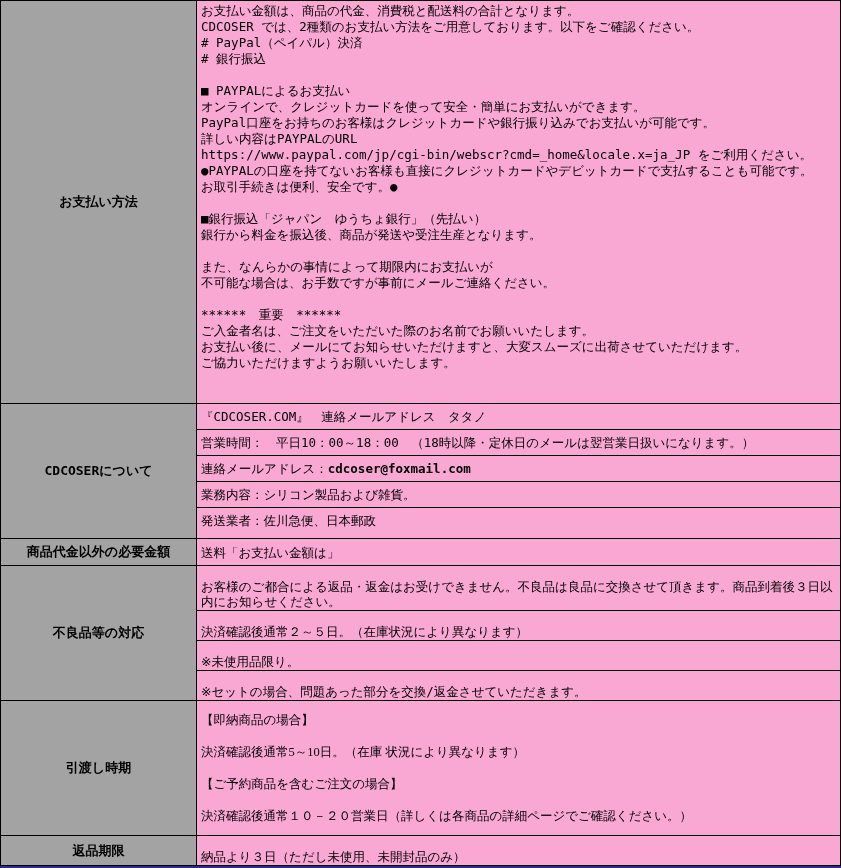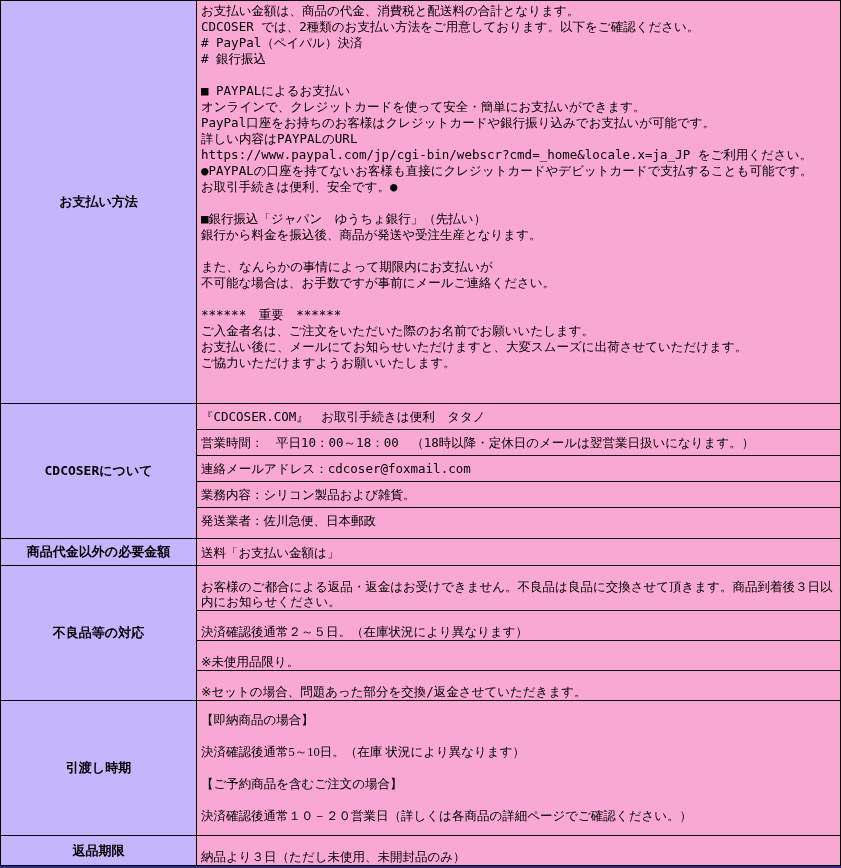--- a/index.html
+++ b/index.html
@@ -6,33 +6,33 @@
   body {
     width: 841px; height: 868px; overflow: hidden;
     background: #ffffff; color: #000000;
     font-family: "DejaVu Sans Mono", "DejaVu Sans", "Liberation Sans", sans-serif;
   }
   .page { width: 841px; height: 868px; display: flex; flex-direction: column; }
   table.info { width: 841px; border-collapse: collapse; table-layout: fixed; }
   col.c-label { width: 196px; }
   td { border: 1px solid #000; padding: 0; vertical-align: middle; overflow: hidden; }
   td.label {
-    background: #c4b5fd; font-weight: bold; text-align: center;
+    background: #a3a3a3; font-weight: bold; text-align: center;
     font-size: 13px; line-height: 16px; padding: 2px;
   }
   td.content { font-size: 12.5px; background: #f9a8d4; }
   td.content.top { vertical-align: top; }
   .pad { padding: 2px 4px; }
   .pre { white-space: pre-line; line-height: 16px; }
   .line { line-height: 15px; }
   .subrow { border-bottom: 1px solid #000; }
   .subrow:last-child { border-bottom: none; }
   .about-sub { height: 26px; padding: 5px 4px; line-height: 16px; box-sizing: border-box; }
   .tight { padding: 1px 4px; line-height: 15px; margin-top: 12px; }
-  .bold { font-weight: normal; }
+  .bold { font-weight: bold; }
   .r-payment  td { height: 398px; }
   .r-about    td { height: 130px; }
   .r-extra    td { height: 22px; margin-top: 40px; }
   .r-shipnote td { height: 28px; }
   .r-defect   td { height: 82px; }
   .r-handover td { height: 130px; font-family: Liberation Serif, serif; }
   .r-deadline td { height: 30px; }
   .r-retperiod td { height: 20px; }
   .footer-bar { height: 8px; width: 100%; background: #2b2b8a; margin-top: auto; }
 </style>
@@ -72,21 +72,21 @@
 ******　重要　******
 ご入金者名は、ご注文をいただいた際のお名前でお願いいたします。
 お支払い後に、メールにてお知らせいただけますと、大変スムーズに出荷させていただけます。
 ご協力いただけますようお願いいたします。</div>
         </td>
       </tr>
 
       <tr class="r-about">
         <td class="label">CDCOSERについて</td>
         <td class="content top">
-          <div class="subrow about-sub">『CDCOSER.COM』　お取引手続きは便利　タタノ</div>
+          <div class="subrow about-sub">『CDCOSER.COM』　連絡メールアドレス　タタノ</div>
           <div class="subrow about-sub">営業時間：　平日10：00～18：00　（18時以降・定休日のメールは翌営業日扱いになります。）</div>
           <div class="subrow about-sub"><span>連絡メールアドレス：</span><span class="bold">cdcoser@foxmail.com</span></div>
           <div class="subrow about-sub">業務内容：シリコン製品および雑貨。</div>
           <div class="subrow about-sub">発送業者：佐川急便、日本郵政</div>
         </td>
       </tr>
 
       <tr class="r-extra">
         <td class="label">商品代金以外の必要金額</td>
         <td class="content">

